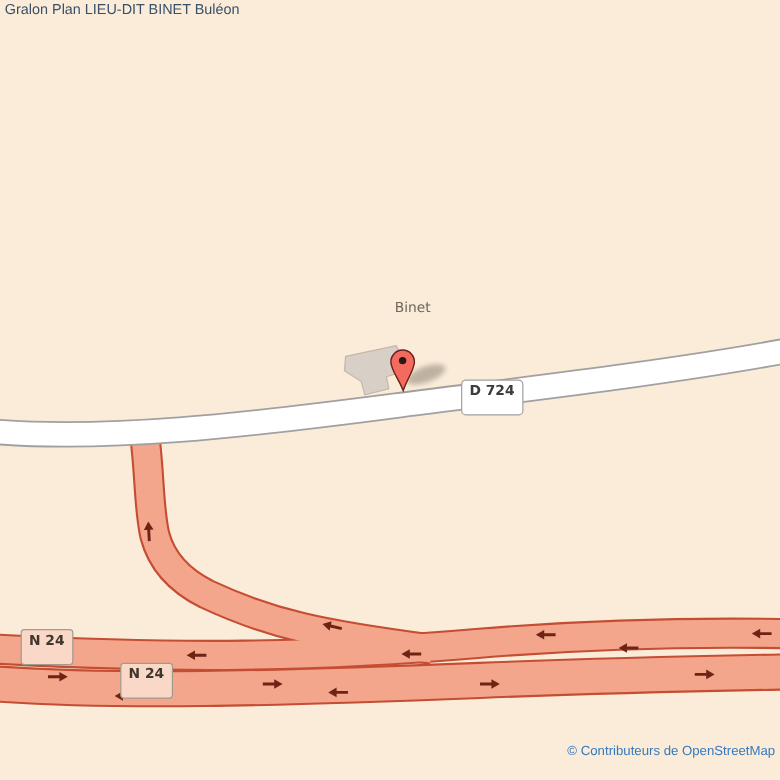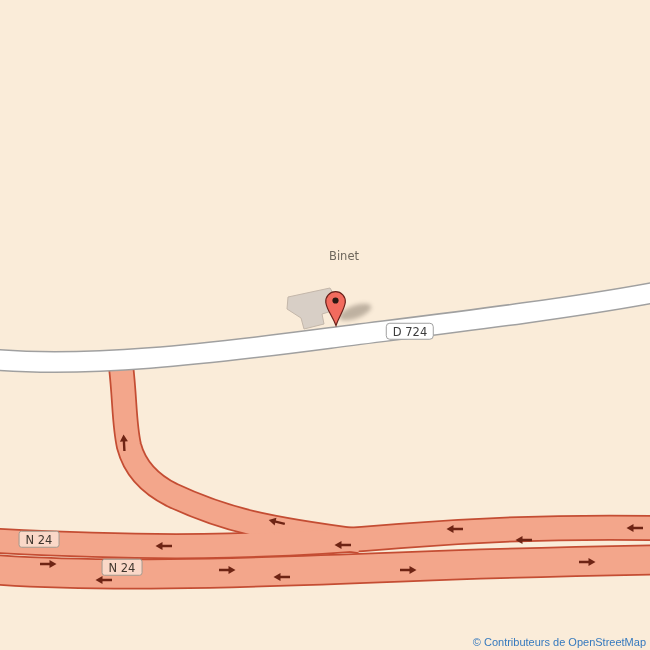--- a/index.html
+++ b/index.html
@@ -35,38 +35,38 @@
   .place-label{
     position:absolute;left:333px;top:249px;transform:translateX(-50%);
     font-size:11.5px;color:var(--place-label,#6E675D);
     text-shadow:0 0 2px var(--map-bg,#FAECD9),0 0 2px var(--map-bg,#FAECD9);
     white-space:nowrap;
     margin-left:11px;
   }
   .shield{
     position:absolute;transform:translate(-50%,-50%);
     font-size:11.5px;line-height:1;white-space:nowrap;
-    border-radius:4px;padding:3px 6px 0;
+    border-radius:4px;padding:3px 6px 13px;font-weight:bold;
   }
   .shield-white{
     left:410px;top:331px;
     background:var(--shield-white-bg,#FFFFFF);
     border:1.4px solid var(--white-road-casing,#A0A0A0);
     color:var(--d724-text,#3C3C3C);
   }
   .shield-pink{
     background:var(--shield-pink-bg,#FAD8C8);
     border:1.3px solid var(--shield-border,#A39A8F);
     color:var(--shield-text,#3F362E);
     border-radius:3px;
   }
   .shield-n24-a{left:39px;top:539px;}
   .shield-n24-b{left:122px;top:567px;}
   .attribution{
-    position:absolute;right:4px;bottom:2px;
+    position:absolute;right:4px;bottom:18px;
     font-family:"Liberation Sans",sans-serif;
     font-size:11px;color:var(--attribution-color,#3579BE);
     text-decoration:none;cursor:pointer;white-space:nowrap;margin-top:48px;
   }
 </style>
 </head>
 <body>
 
 <div class="stage">
 
@@ -113,20 +113,21 @@
       <use href="#arrow-shape" class="arrow" transform="translate(282 577) rotate(180)"></use>
     </g>
 
     <g>
       <ellipse class="marker-shadow" cx="355" cy="312" rx="17" ry="6.5" transform="rotate(-20 355 312)" filter="url(#soft-blur)"></ellipse>
       <path class="marker-body" d="M 336,325.5 C 332,315 327,310.5 325.8,302.5 A 9.8,9.8 0 1 1 345.3,302.5 C 344,310.5 339.5,315 336,325.5 Z"></path>
       <circle class="marker-dot" cx="335.5" cy="300.5" r="3.1"></circle>
     </g>
   </svg>
 
+  <div class="page-title">Gralon Plan LIEU-DIT BINET Buléon</div>
 
   <div class="place-label">Binet</div>
 
   <div class="shield shield-white">D 724</div>
   <div class="shield shield-pink shield-n24-a">N 24</div>
   <div class="shield shield-pink shield-n24-b">N 24</div>
 
   <a class="attribution">© Contributeurs de OpenStreetMap</a>
 </div>
 

